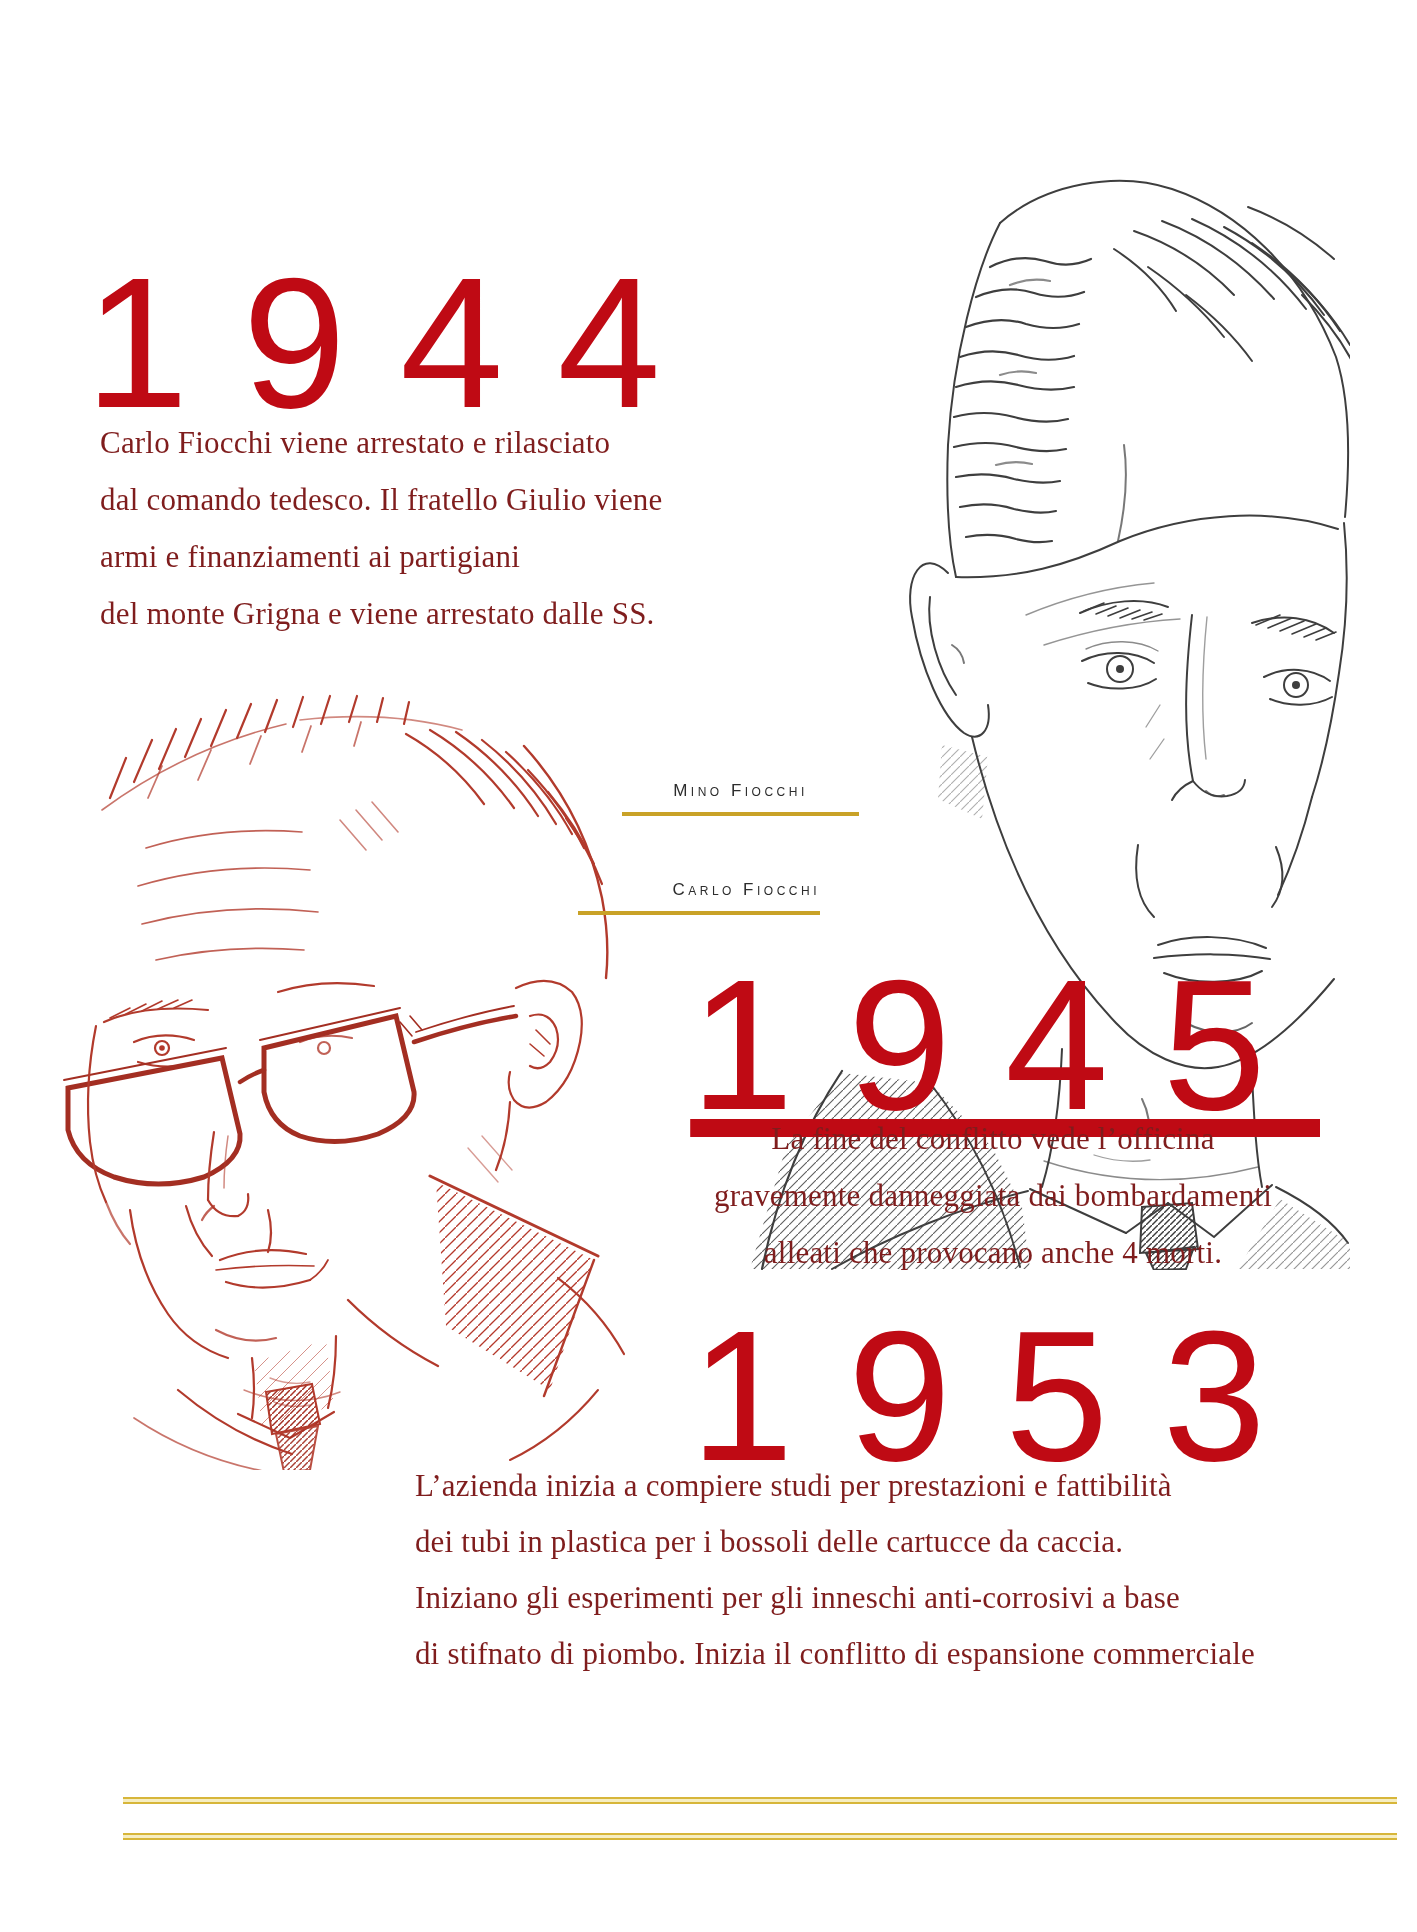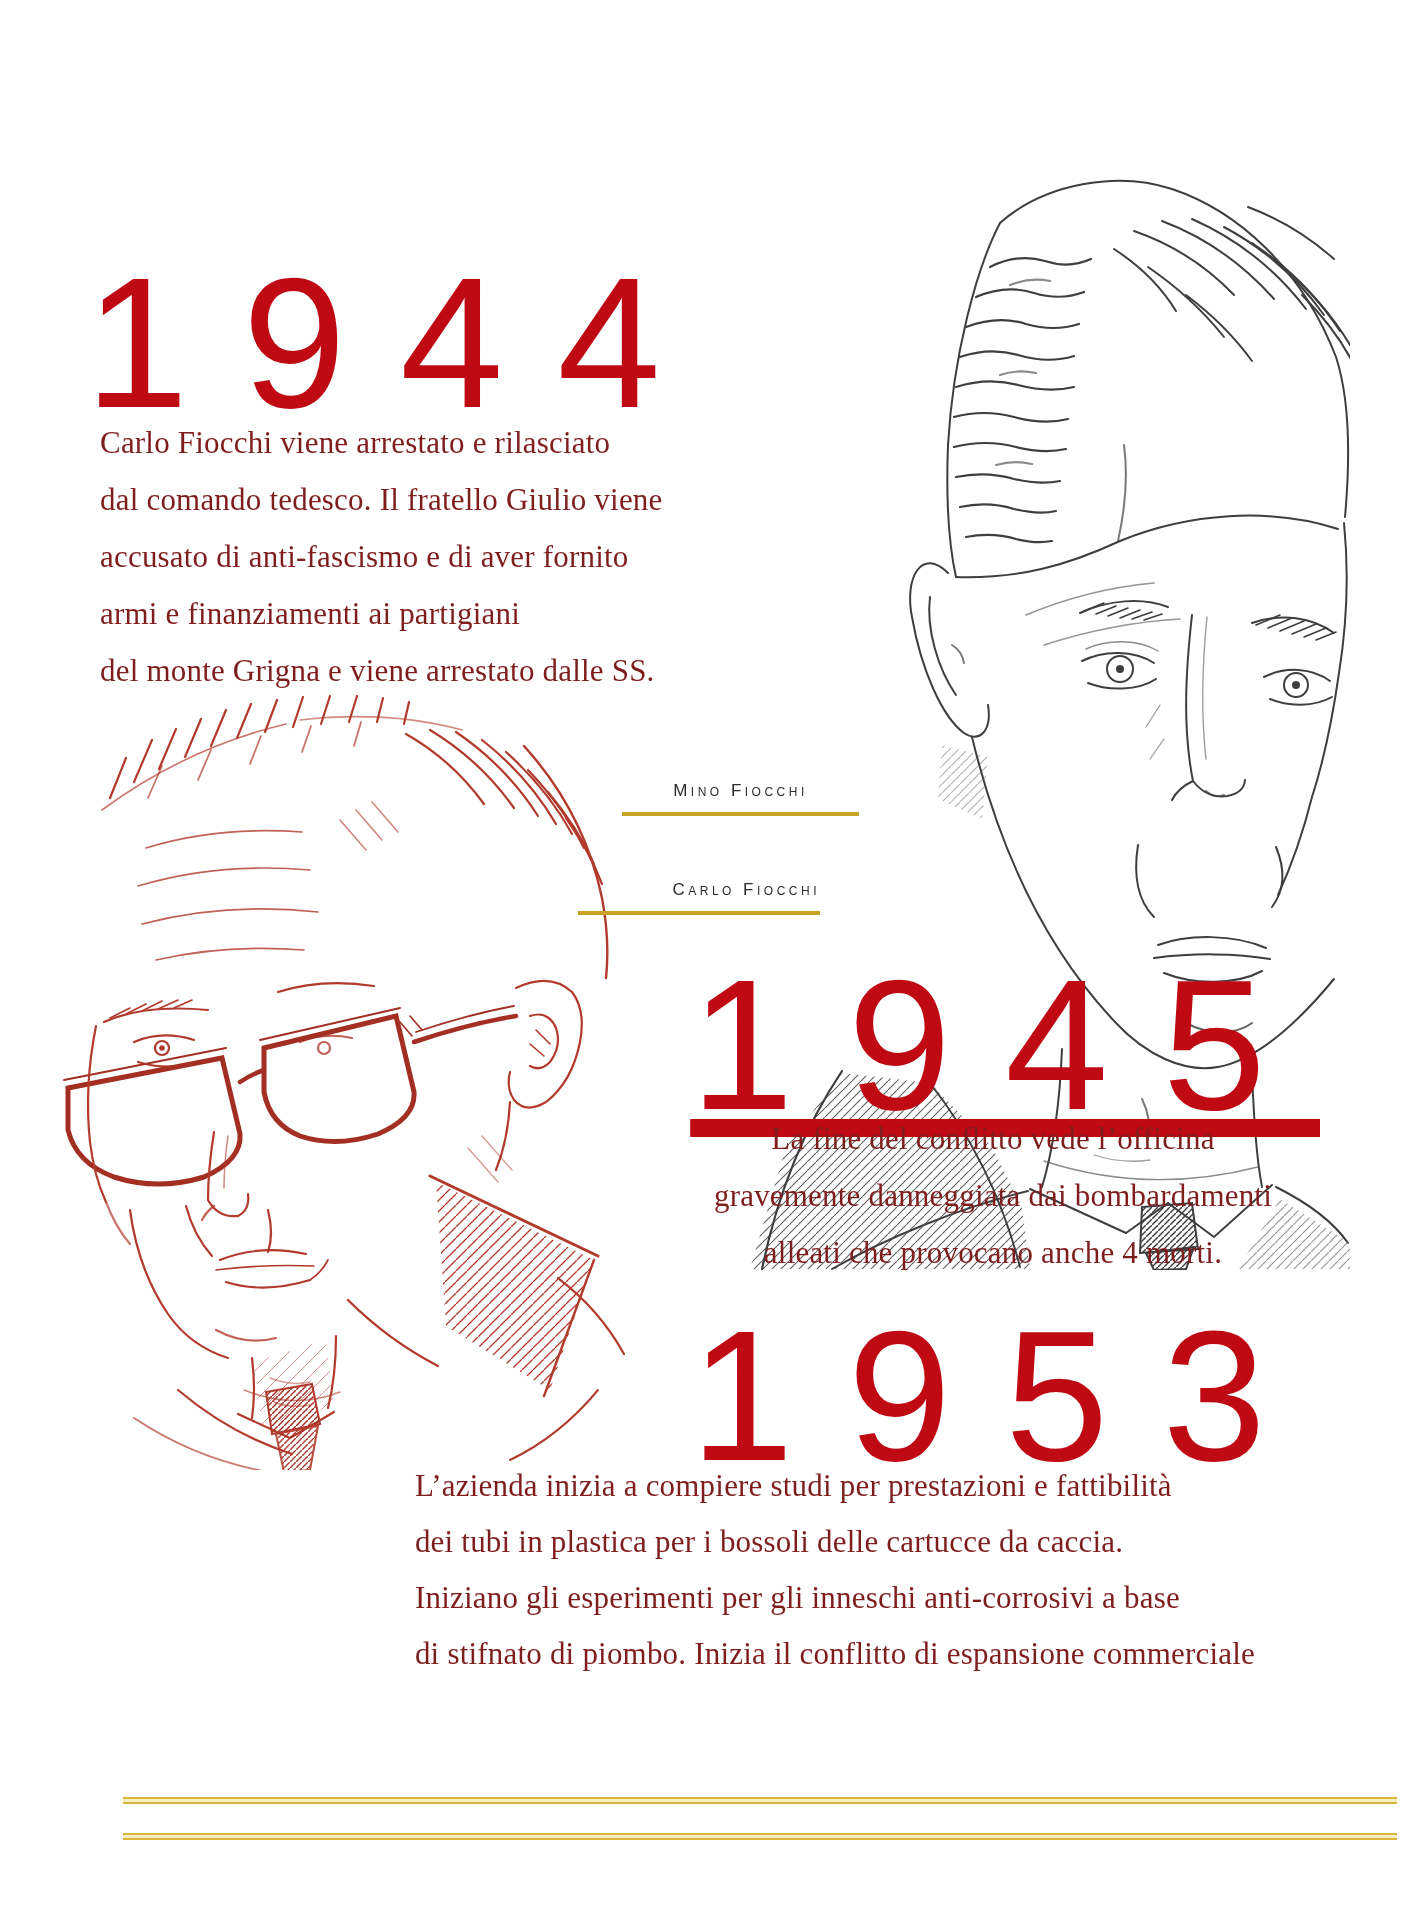--- a/index.html
+++ b/index.html
@@ -331,21 +331,20 @@
       <path d="M140 702 Q192 746 254 766"></path>
       <path d="M96 730 Q162 774 242 786" stroke-width="1.7" opacity=".7"></path>
       <polygon points="216,674 288,652 296,718 224,738" fill="url(#hRc)" stroke="none" opacity=".55"></polygon>
     </g>
   </svg>
 
   <div class="year y1944">1944</div>
   <div class="para p1944">
     <span class="ln">Carlo Fiocchi viene arrestato e rilasciato</span>
     <span class="ln">dal comando tedesco. Il fratello Giulio viene</span>
-    <span class="ln">accusato di anti-fascismo e di aver fornito</span>
     <span class="ln">armi e finanziamenti ai partigiani</span>
     <span class="ln">del monte Grigna e viene arrestato dalle SS.</span>
   </div>
 
   <div class="caption cap-mino">
     <span>Mino Fiocchi</span>
     <div class="cap-rule"></div>
   </div>
   <div class="caption cap-carlo">
     <span>Carlo Fiocchi</span>

